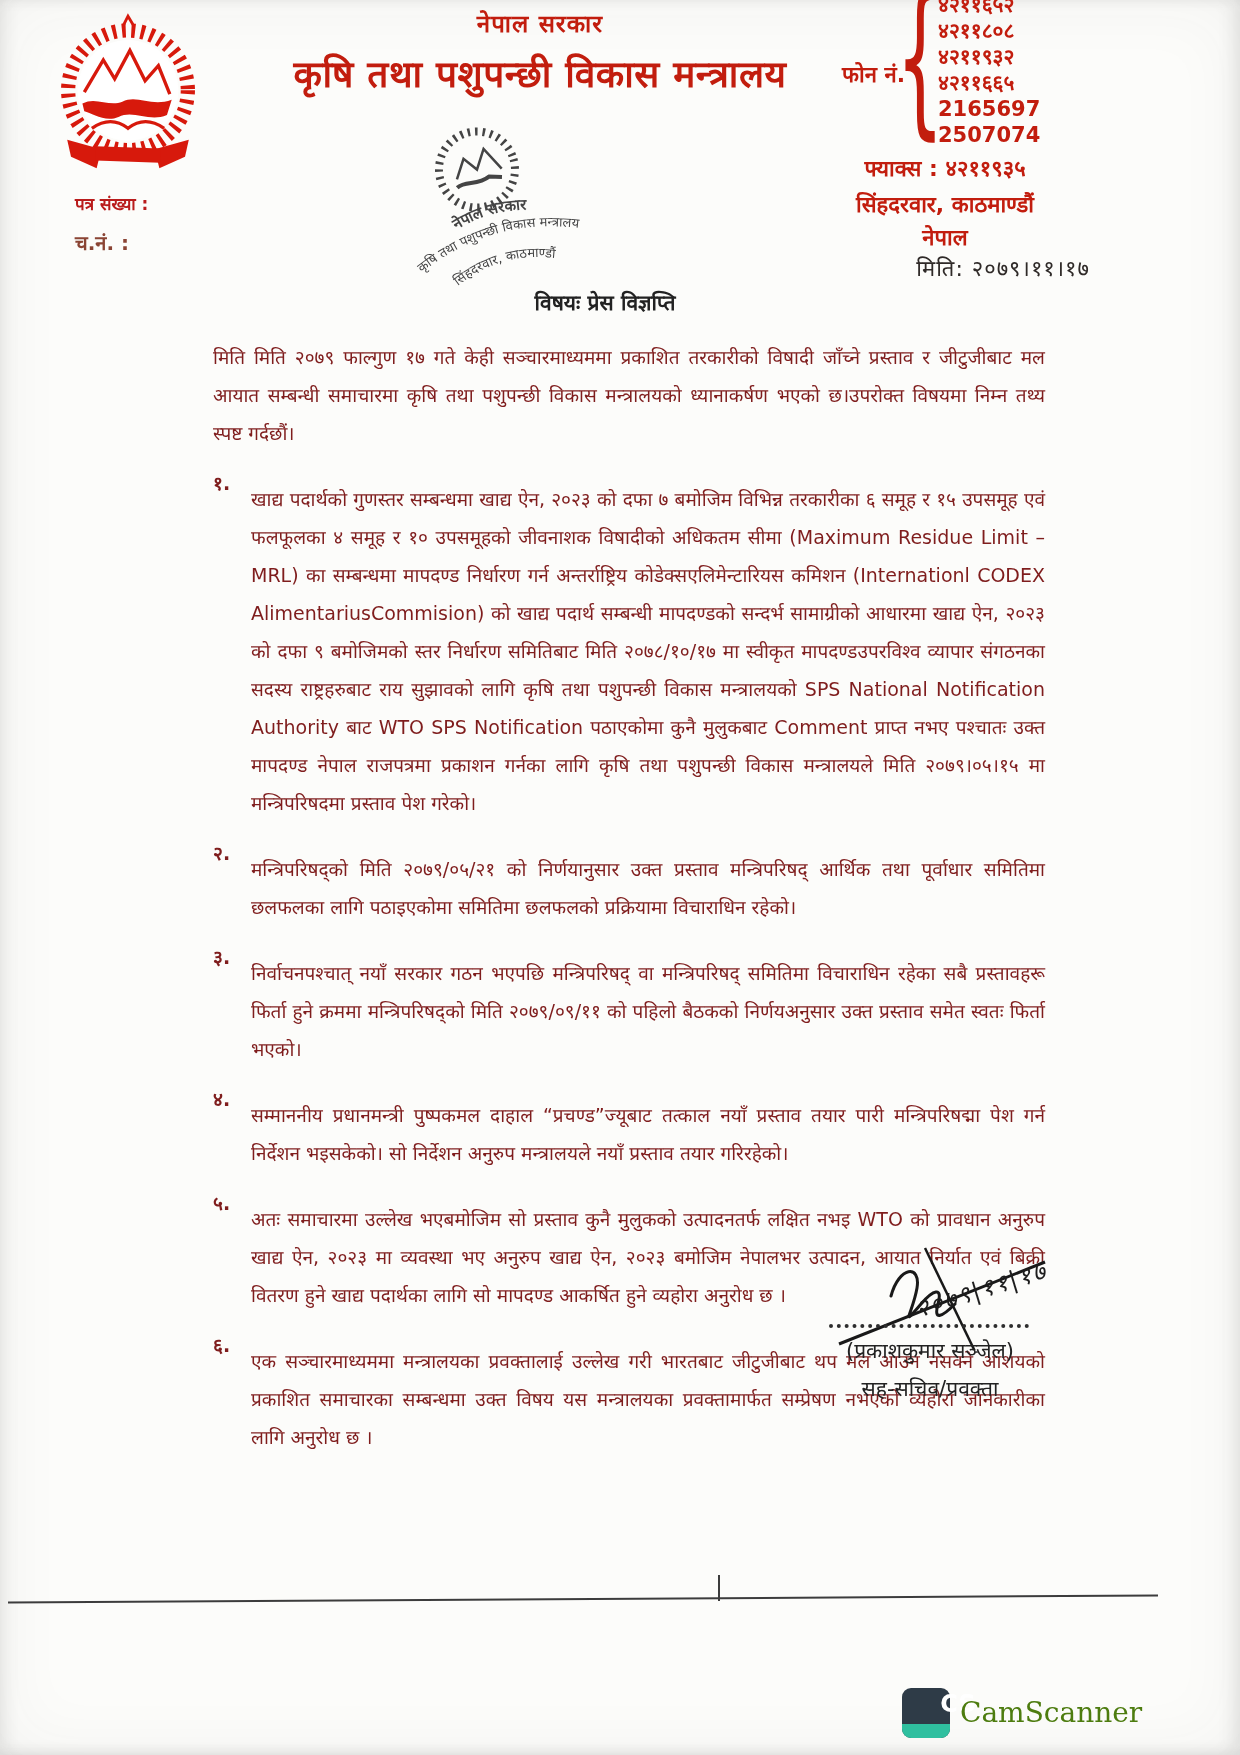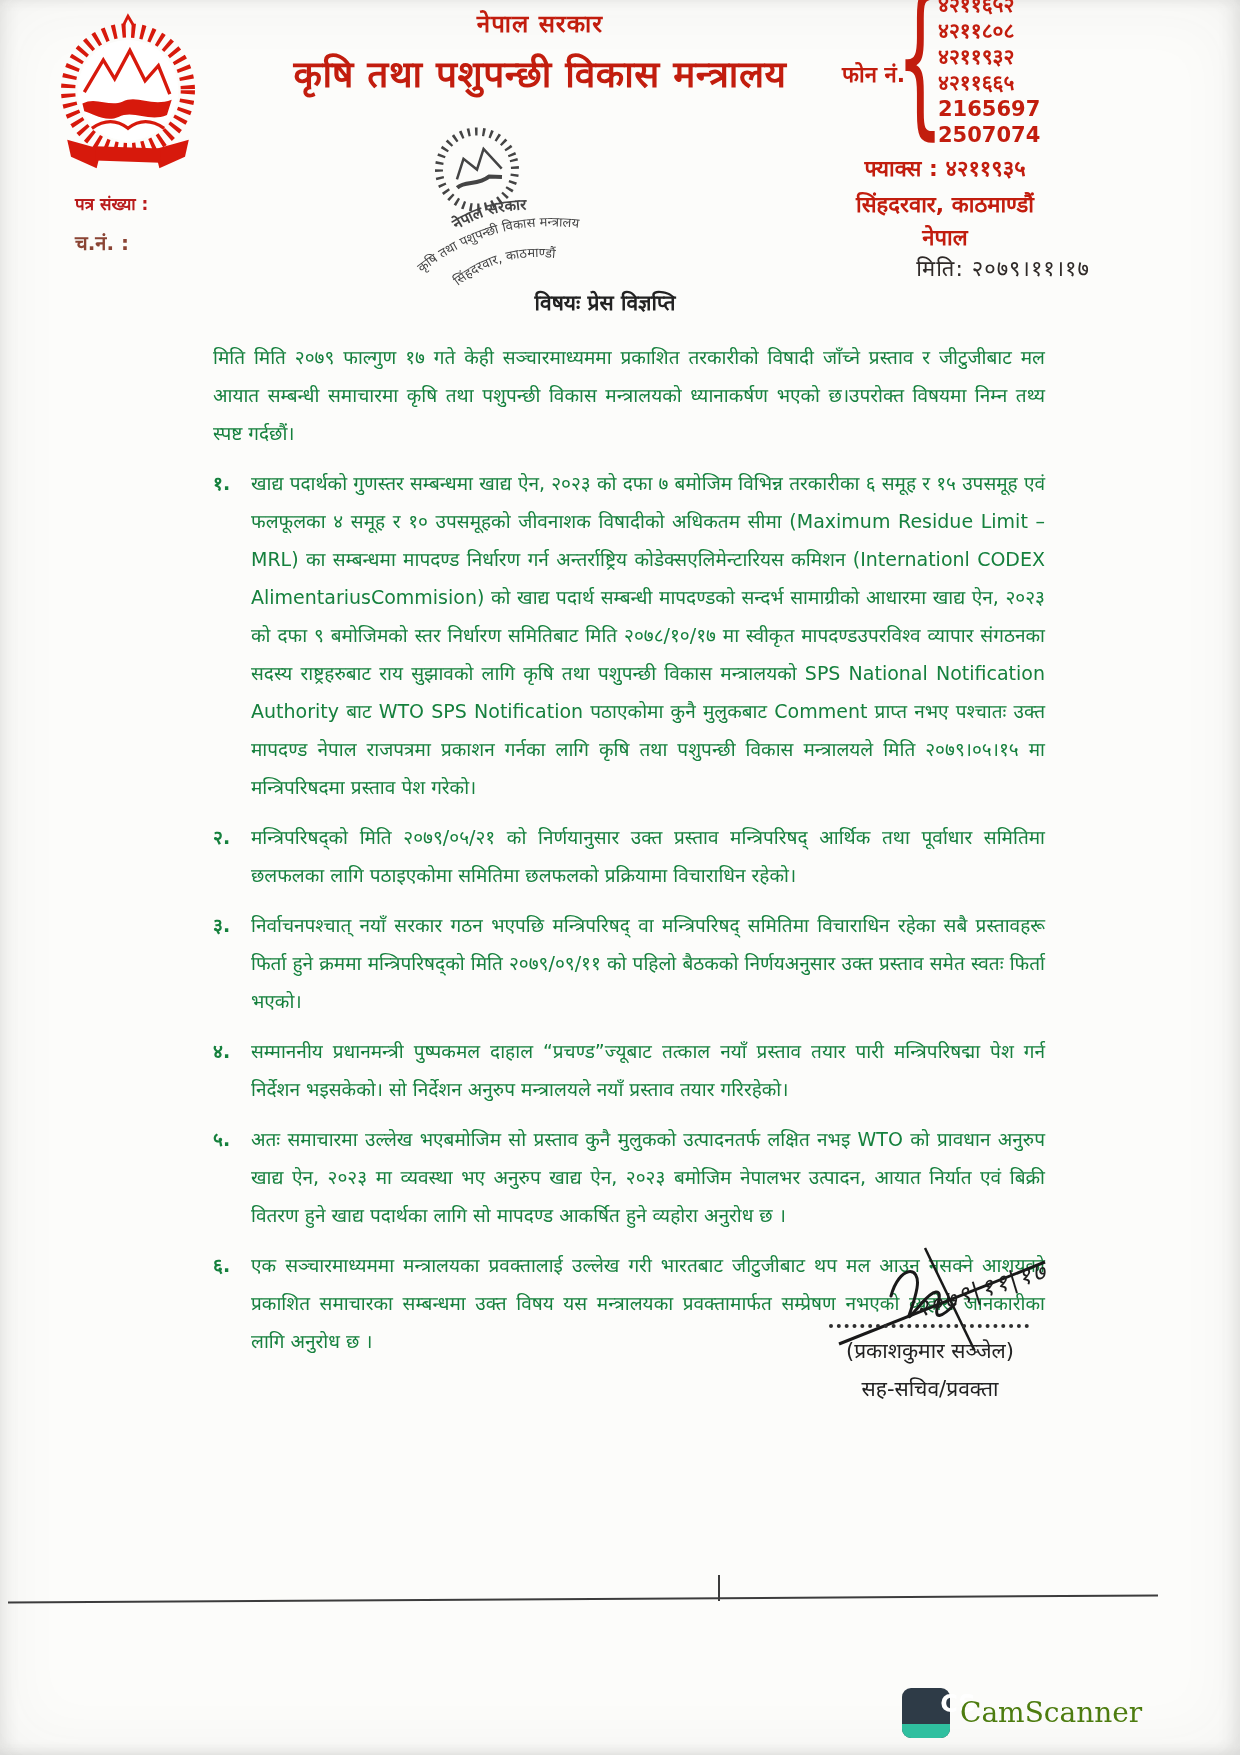--- a/index.html
+++ b/index.html
@@ -29,25 +29,25 @@
   .fax-line{left:820px;top:152px;width:250px;text-align:center;color:#c21d0e;font-size:22px;font-weight:bold;}
   .addr1{left:810px;top:188px;width:270px;text-align:center;color:#c21d0e;font-size:22px;font-weight:bold;}
   .addr2{left:810px;top:221px;width:270px;text-align:center;color:#c21d0e;font-size:22px;font-weight:bold;}
   .date-line{left:800px;top:252px;width:290px;text-align:right;color:#2f2a28;font-size:22px;letter-spacing:1px;}
   .letter-no{left:75px;top:192px;font-size:17px;font-weight:bold;color:#b91c1c;}
   .ref-no{left:75px;top:229px;font-size:20px;font-weight:bold;color:#8a4434;}
   .stamp{left:368px;top:118px;width:240px;height:180px;opacity:.88;}
   
   .subject{left:0;right:30px;top:288px;text-align:center;font-size:21px;font-weight:600;color:#222;}
   
-  .body-block{left:213px;top:338px;width:832px;font-size:19px;line-height:38px;text-align:justify;color:#15803d;}
+  .body-block{left:213px;top:338px;width:832px;font-size:19px;line-height:38px;text-align:justify;color:#7f1d1d;}
   .intro{margin:0 0 8px 0;}
   .pt{display:flex;margin-top:12px;}
   .pt .num{flex:0 0 38px;font-weight:600;}
-  .pt .txt{flex:1;}
+  .pt .txt{flex:1;margin-top:16px;}
   
   .sig-wrap{left:815px;top:1246px;width:250px;height:170px;}
   .sig-svg{position:absolute;left:18px;top:-6px;width:230px;height:110px;}
   .sig-date{position:absolute;left:98px;top:26px;font-size:24px;font-style:italic;color:#1d1d1d;
             transform:rotate(-17deg);letter-spacing:2px;white-space:nowrap;}
   .sig-dots{position:absolute;left:14px;top:78px;width:200px;border-bottom:4px dotted #2e2e2e;}
   .sig-name{position:absolute;left:-30px;top:90px;width:290px;text-align:center;font-size:21px;color:#222;}
   .sig-title{position:absolute;left:-30px;top:128px;width:290px;text-align:center;font-size:21px;color:#222;}
   
   .foot-rule{left:8px;top:1598px;width:1150px;height:2px;background:#3c3c3c;transform:rotate(-.35deg);}

